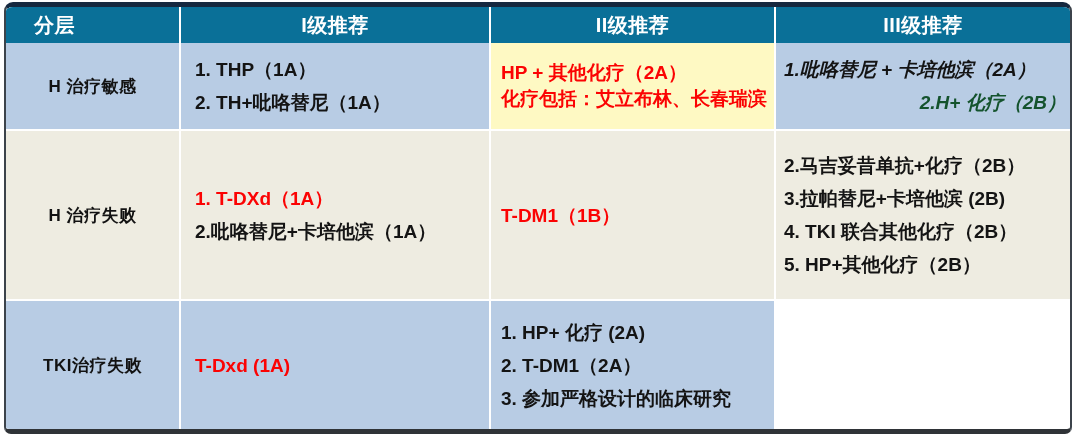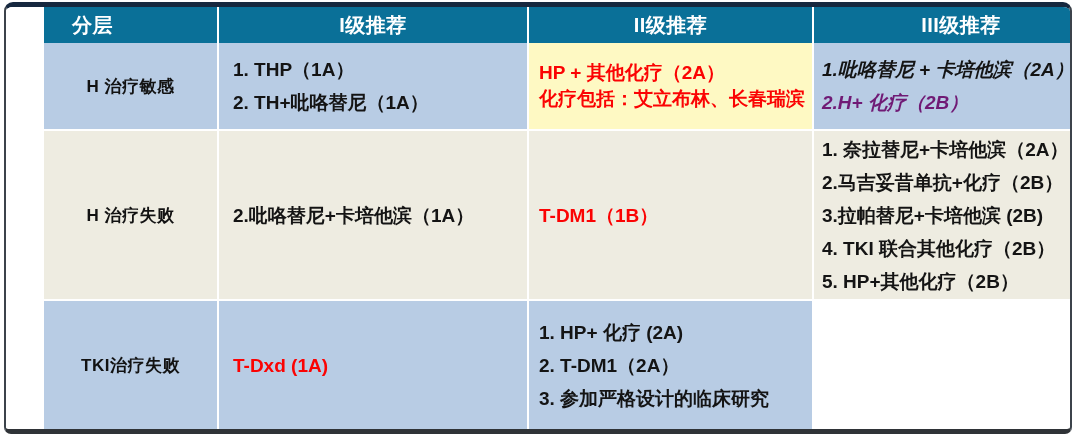--- a/index.html
+++ b/index.html
@@ -29,21 +29,20 @@
     background: #ffffff;
   }
   .grid {
     display: grid;
     grid-template-columns: 173px 308px 283px 294px;
     grid-template-rows: 36px 88px 170px 128px;
     column-gap: 2px;
     width: 904px;
     height: 422px;
     background: #ffffff;
-    padding-left: 38px;
   }
   .hcell {
     display: flex;
     align-items: center;
     justify-content: center;
     color: #ffffff;
     font-size: 20px;
     font-weight: bold;
     letter-spacing: 0.5px;
   }
@@ -99,32 +98,32 @@
       <div class="cell sep" style="background-color: rgb(184, 204, 228);">
         <div class="line" style="color: rgb(20, 20, 20);">1. THP（1A）</div>
         <div class="line" style="color: rgb(20, 20, 20);">2. TH+吡咯替尼（1A）</div>
       </div>
       <div class="cell sep pad-sm tight" style="background-color: #fef9c3;">
         <div class="line" style="color: rgb(251, 3, 3);">HP + 其他化疗（2A）</div>
         <div class="line" style="color: rgb(251, 3, 3);">化疗包括：艾立布林、长春瑞滨</div>
       </div>
       <div class="cell sep pad-xs" style="background-color: rgb(184, 204, 228); font-style: italic;">
         <div class="line" style="color: rgb(20, 20, 20);">1.吡咯替尼 + 卡培他滨（2A）</div>
-        <div class="line" style="color: #701a75;">2.H+ 化疗（2B）</div>
+        <div class="line" style="color: #14532d; text-align: right;">2.H+ 化疗（2B）</div>
       </div>
 
       <div class="cell rowlabel sep" style="background-color: rgb(238, 236, 225);">H 治疗失败</div>
       <div class="cell sep" style="background-color: rgb(238, 236, 225);">
+        <div class="line" style="color: rgb(251, 3, 3);">1. T-DXd（1A）</div>
         <div class="line" style="color: rgb(20, 20, 20);">2.吡咯替尼+卡培他滨（1A）</div>
       </div>
       <div class="cell sep pad-sm" style="background-color: rgb(238, 236, 225);">
         <div class="line" style="color: rgb(251, 3, 3);">T-DM1（1B）</div>
       </div>
       <div class="cell sep pad-xs" style="background-color: rgb(238, 236, 225);">
-        <div class="line" style="color: rgb(20, 20, 20);">1. 奈拉替尼+卡培他滨（2A）</div>
         <div class="line" style="color: rgb(20, 20, 20);">2.马吉妥昔单抗+化疗（2B）</div>
         <div class="line" style="color: rgb(20, 20, 20);">3.拉帕替尼+卡培他滨 (2B)</div>
         <div class="line" style="color: rgb(20, 20, 20);">4. TKI 联合其他化疗（2B）</div>
         <div class="line" style="color: rgb(20, 20, 20);">5. HP+其他化疗（2B）</div>
       </div>
 
       <div class="cell rowlabel" style="background-color: rgb(184, 204, 228);">TKI治疗失败</div>
       <div class="cell" style="background-color: rgb(184, 204, 228);">
         <div class="line" style="color: rgb(251, 3, 3);">T-Dxd (1A)</div>
       </div>

